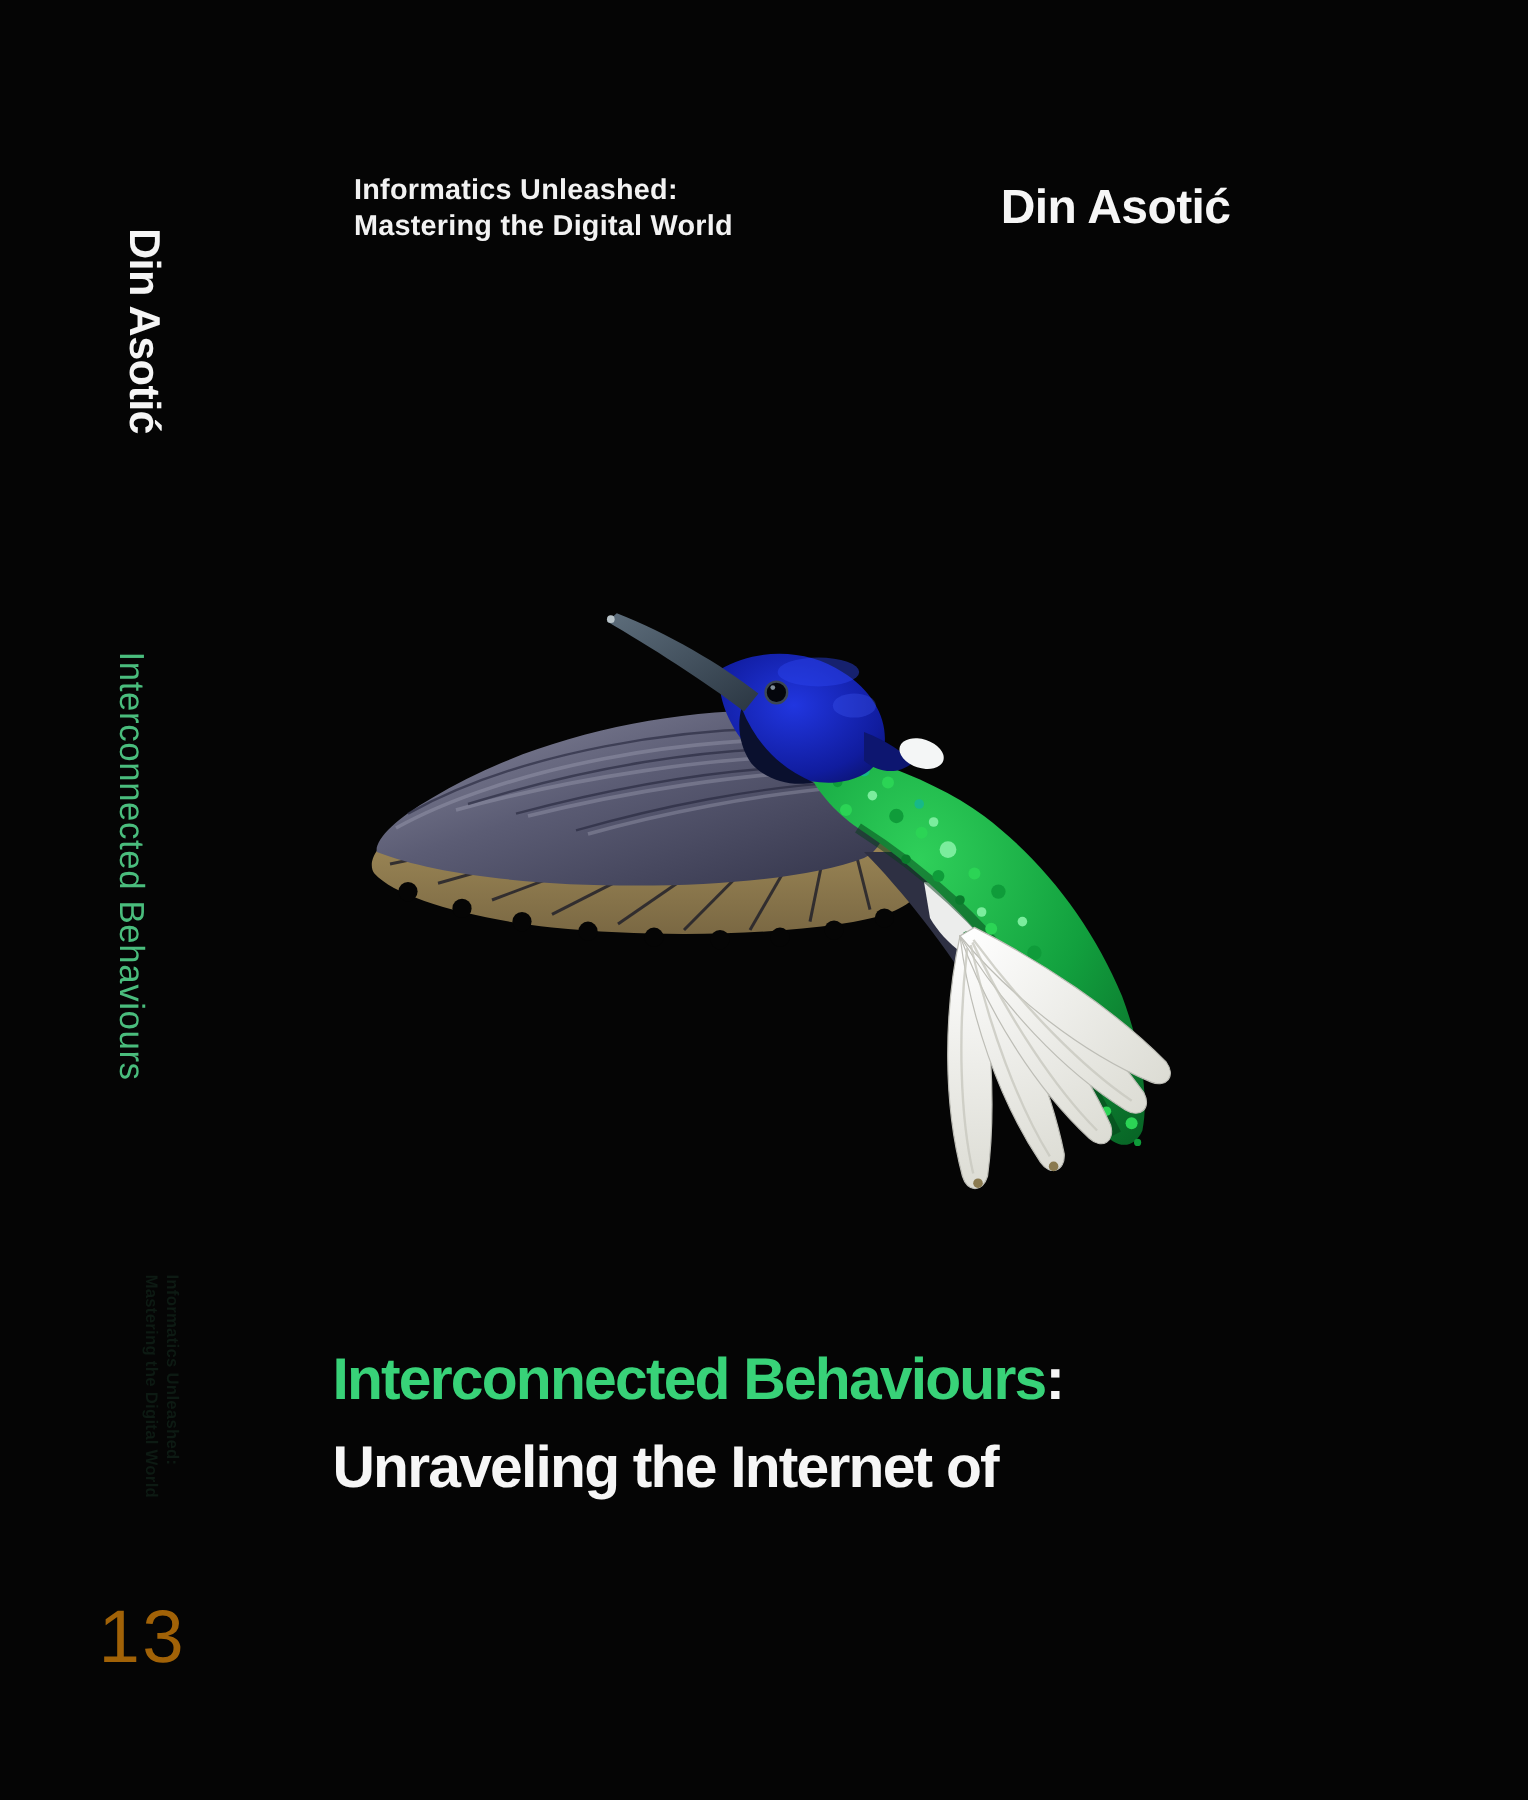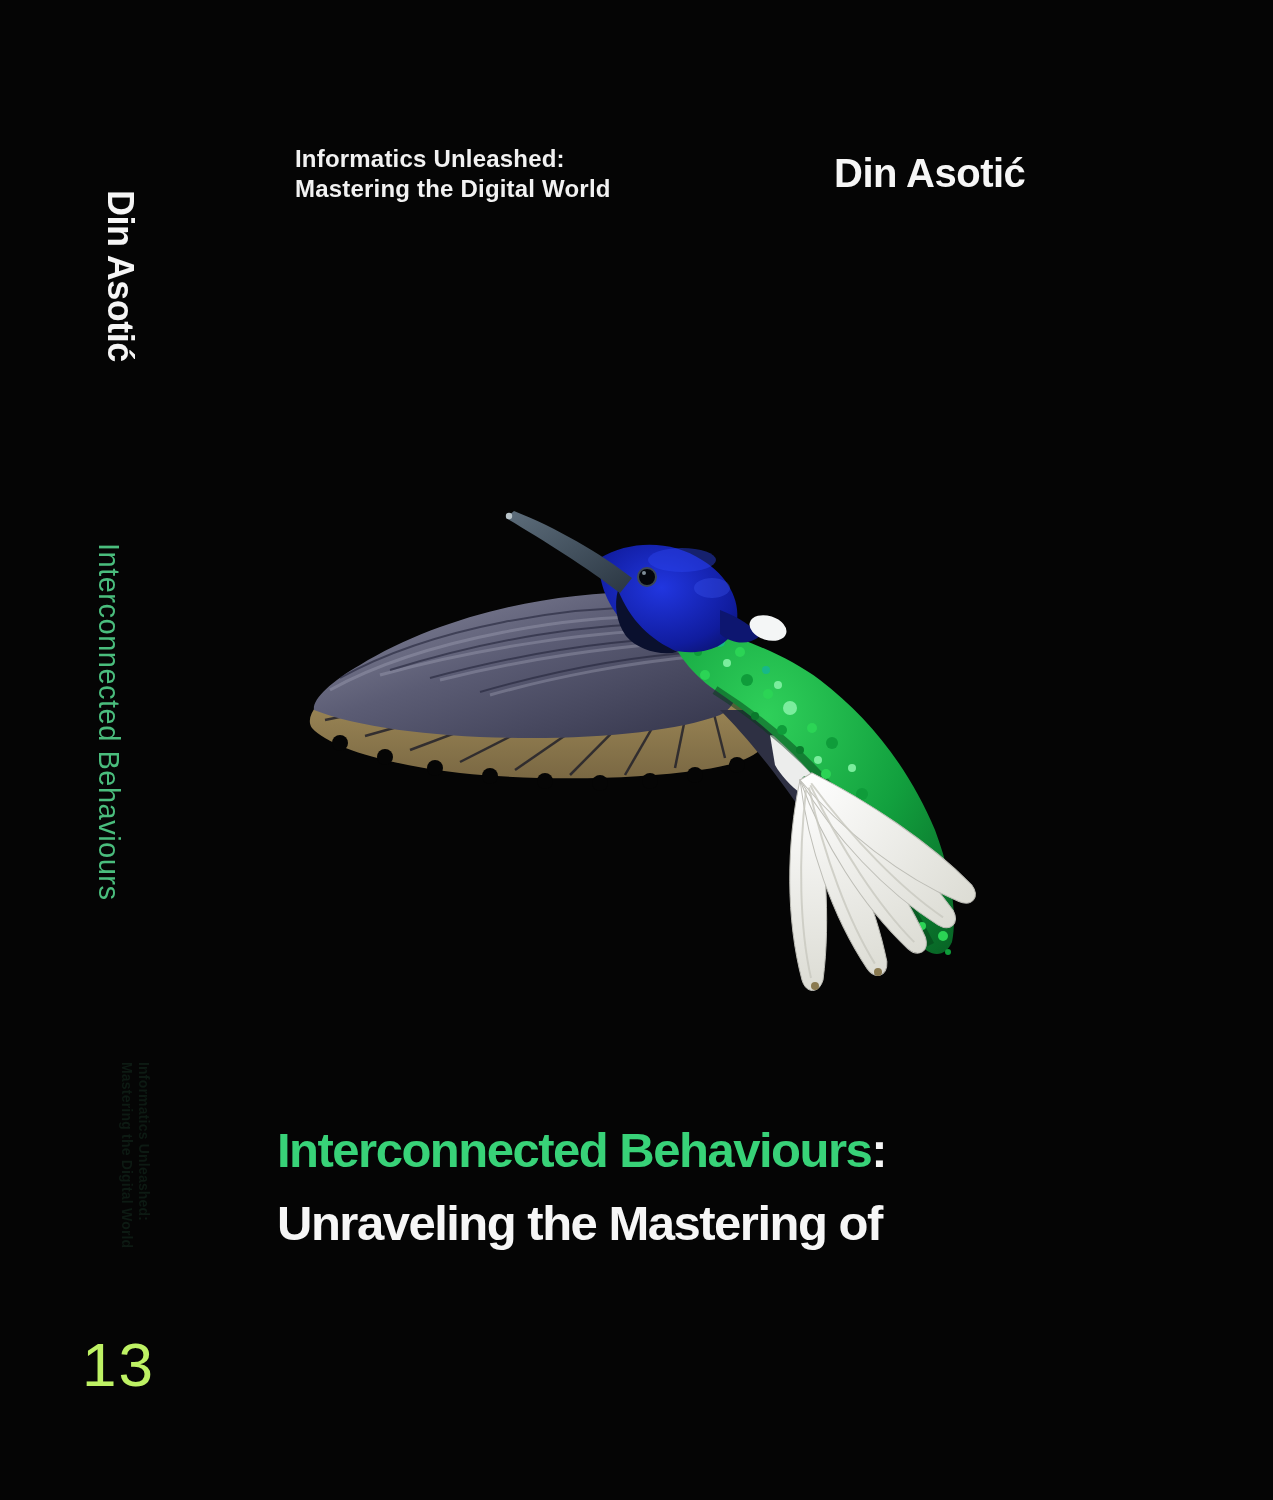--- a/index.html
+++ b/index.html
@@ -35,21 +35,21 @@
     white-space:nowrap;letter-spacing:.5px;
   }
   .spine-series{
     position:absolute;left:152px;top:1062px;
     transform:rotate(90deg);transform-origin:0 0;
     color:#0d1a13;font-weight:700;font-size:14px;line-height:17px;
     white-space:nowrap;letter-spacing:.2px;
   }
   .spine-number{
     position:absolute;left:82px;top:1332px;
-    color:#bef264;font-weight:400;font-size:62px;line-height:66px;
+    color:#a16207;font-weight:400;font-size:62px;line-height:66px;
     letter-spacing:2px;
   }
   
   .title-block{
     position:absolute;left:277px;top:1114px;
     font-weight:700;font-size:49px;line-height:73px;
     letter-spacing:-1.5px;color:#f6f6f6;white-space:nowrap;
   }
   .title-green{color:#38d278;}
   
@@ -240,16 +240,16 @@
     <circle cx="347" cy="97" r="9" fill="#04060c" stroke="#3c4754" stroke-width="2"></circle>
     <circle cx="344" cy="93" r="2" fill="#9fb0bd" opacity="0.8"></circle>
 
     <ellipse cx="468" cy="148" rx="19" ry="12" fill="#f4f6f6" transform="rotate(18 468 148)"></ellipse>
   </svg>
 
   <div class="title-block">
     <div>
       <span class="title-green">Interconnected Behaviours</span><span>:</span>
     </div>
-    <div>Unraveling the Mastering of</div>
+    <div>Unraveling the Internet of</div>
   </div>
 
 </div>
 
 </body></html>

